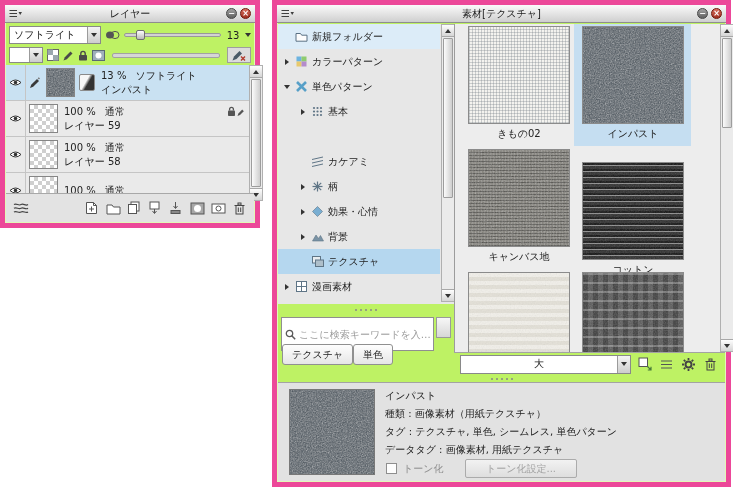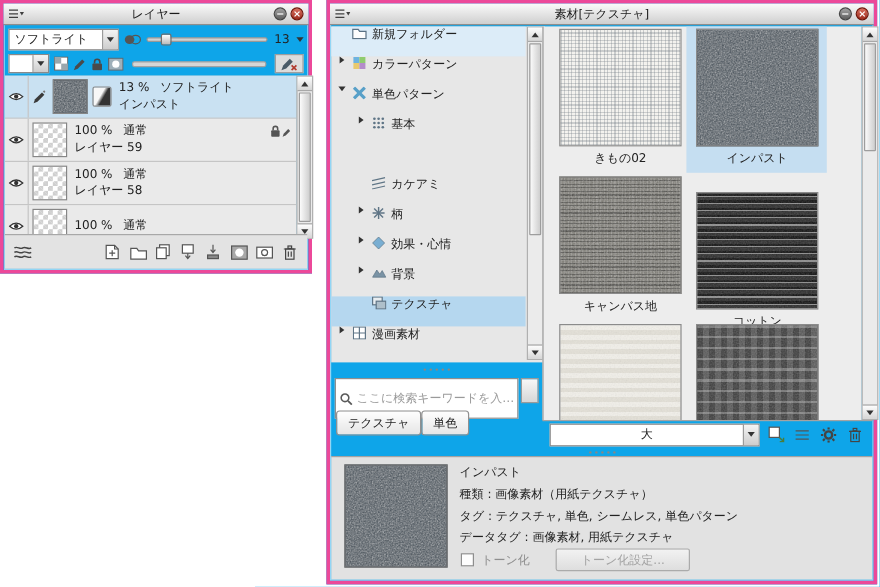--- a/index.html
+++ b/index.html
@@ -1,19 +1,19 @@
 <!DOCTYPE html>
 <html><head>
 <meta charset="utf-8">
 <style>
 *{margin:0;padding:0;box-sizing:border-box}
 body{width:733px;height:489px;position:relative;overflow:hidden;background:#fff;
      font-family:"DejaVu Sans","Liberation Sans",sans-serif;font-size:10px;color:#222}
 svg{display:block}
-.palette{position:absolute;background:#0ea5e9;border:3px solid #ec4899;box-shadow:inset 0 0 0 1px rgba(255,255,255,.55)}
+.palette{position:absolute;background:#bef264;border:5px solid #ec4899;box-shadow:inset 0 0 0 1px rgba(255,255,255,.55)}
 .titlebar{position:relative;height:18px;background:linear-gradient(#fafafa,#cfcfcf);border-bottom:1px solid #8e8e8e;display:flex;align-items:center;padding:0 4px}
 .titlebar .title{position:absolute;left:40px;right:40px;text-align:center;color:#1c1c1c}
 .winbtns{margin-left:auto;display:flex;gap:3px;z-index:2}
 .winbtn{width:11px;height:11px;border-radius:50%;color:#fff;text-align:center;font-size:8px;line-height:10px;font-weight:bold}
 .wb-min{background:linear-gradient(#a2a2a2,#606060);border:1px solid #474747}
 .wb-close{background:linear-gradient(#d9705f,#9e2d1f);border:1px solid #6f170c}
 .tri-d{width:0;height:0;border-left:3.5px solid transparent;border-right:3.5px solid transparent;border-top:4px solid #333}
 .tri-u{width:0;height:0;border-left:3.5px solid transparent;border-right:3.5px solid transparent;border-bottom:4px solid #333}
 .tri-r{width:0;height:0;border-top:3.5px solid transparent;border-bottom:3.5px solid transparent;border-left:4.5px solid #333}
 .dd{background:#fff;border:1px solid #898989;display:flex;align-items:center;height:18px}
@@ -64,21 +64,21 @@
 .lmeta{margin-left:6px;line-height:14px;white-space:nowrap}
 .lmode{margin-left:9px}
 .locktag{position:absolute;right:5px;top:4px}
 .lp-bottom{position:absolute;left:1px;right:1px;bottom:1px;height:29px;border-top:1px solid #a8a8a8;display:flex;align-items:center;padding:0 6px;gap:3px;background:#e3e3e3}
 .lp-bottom .sp{flex:1}
 .lp-bottom .iconbtn{width:18px;height:18px}
 .lp-sb{left:244px;top:60px;height:136px}
 
 .mp{left:272px;top:0;width:459px;height:487px}
 .mp-tree{position:absolute;left:1px;top:19px;width:178px;height:280px;overflow:hidden;background:#e7e7e7}
-.trow{position:absolute;left:0;width:162px;height:25px;display:flex;gap:4px;padding-left:5px}
+.trow{position:absolute;left:0;width:162px;height:25px;display:flex;align-items:center;gap:4px;padding-left:5px}
 .trow.child{padding-left:21px}
 .trow.hl{background:#dcecf8}
 .trow.sel{background:#b5d7ef}
 .arr{width:8px;display:flex;justify-content:center;flex:none}
 .ticon{width:13px;display:flex;justify-content:center;flex:none}
 .tlabel{white-space:nowrap}
 .mp-treesb{left:163px;top:0;height:278px}
 .searchwrap{position:absolute;left:4px;top:312px;width:153px;height:21px;background:#fff;border:1px solid #8f8f8f;display:flex;align-items:center;gap:3px;padding:16px 3px}
 .sinput{flex:1;min-width:0;border:0;outline:0;background:transparent;font:inherit;color:#222}
 .sinput::placeholder{color:#9a9a9a}

